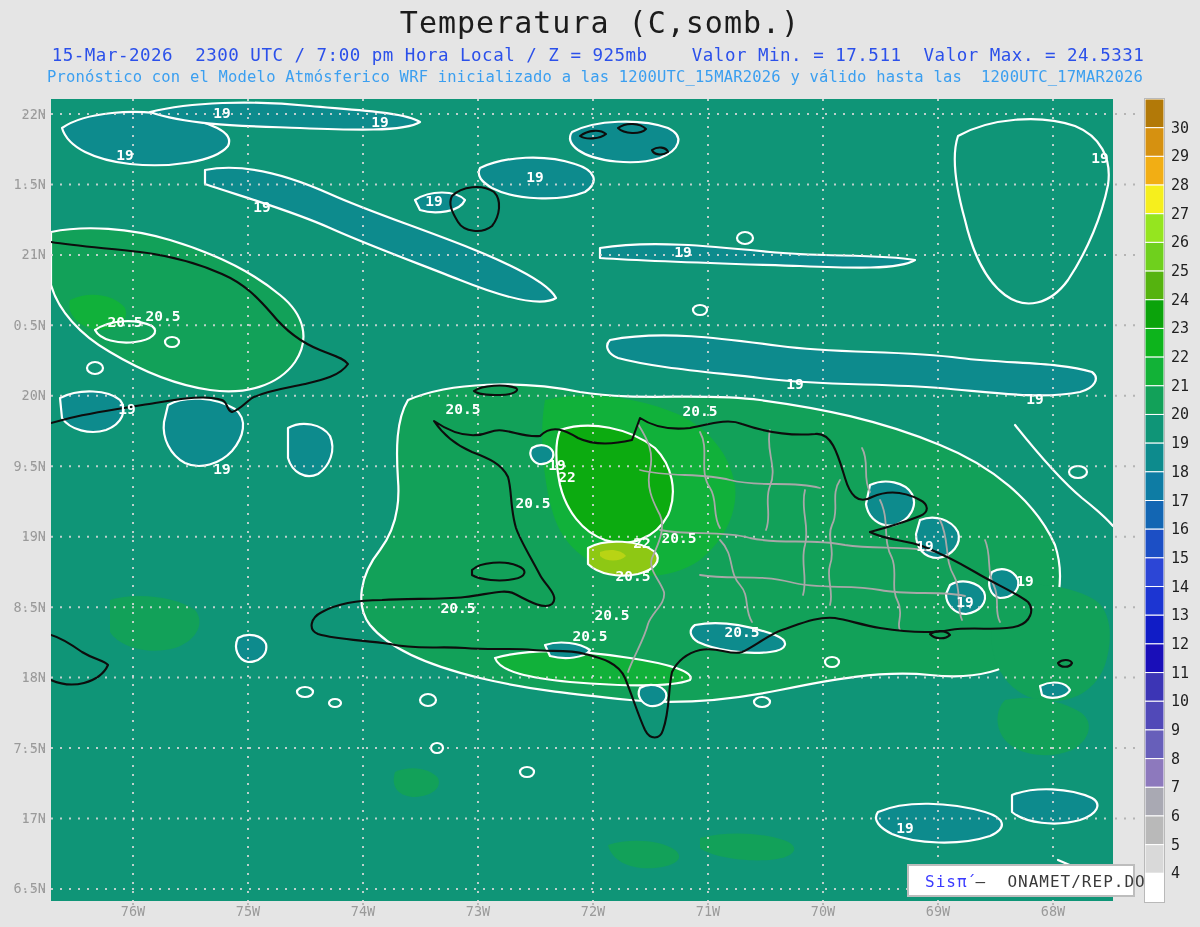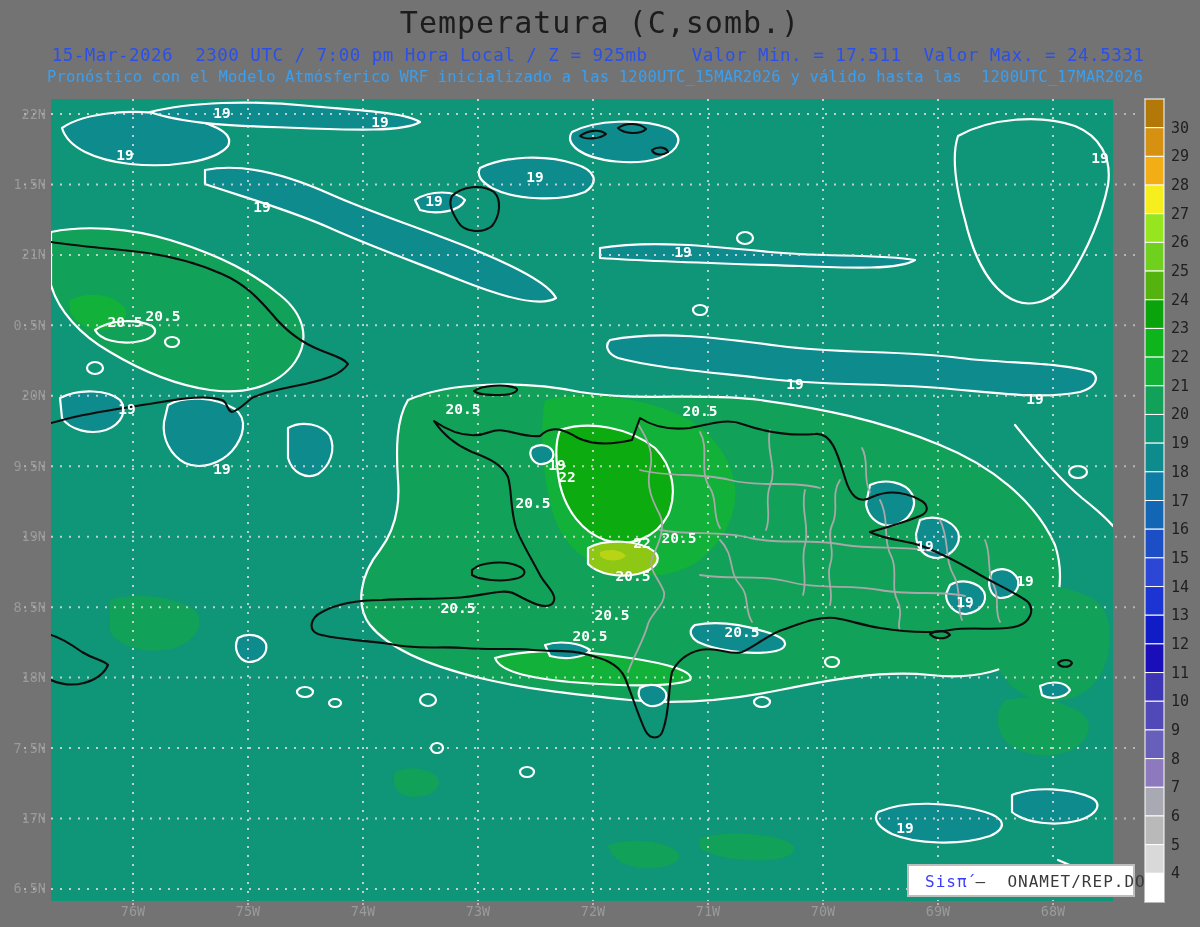--- a/index.html
+++ b/index.html
@@ -1,16 +1,16 @@
 <!DOCTYPE html>
 <html style="--title-text: #1c1c1c; --header-line1: #2b50ea; --header-line2: #3b9ff0; --axis-label: #9a9a9a; --grid-inside: #dcdcdc; --grid-outside: #b4b4b4; --ocean-19-20: #0f9577; --below-19: #0d8b8d; --green-20-21: #12a159; --green-21-22: #11b13a; --green-22-23: #0cab10; --warm-24: #8ec814; --warm-core: #b8d414; --contour-line: #ffffff; --coastline: #0d0d0d; --province-border: #a8a8a8; --branding-blue: #3b3bff; --branding-text: #3a3a3a; --colorbar-border: #b9b9b9;"><head>
 <meta charset="utf-8">
 <style>
   html,body{margin:0;padding:0;background:#ffffff;}
-  #page{position:relative;width:1200px;height:927px;background:#737373;overflow:hidden;
+  #page{position:relative;width:1200px;height:927px;background:#e5e5e5;overflow:hidden;
         font-family:"DejaVu Sans Mono","Liberation Mono",monospace;}
   svg text{white-space:pre;}
   .title{font-size:30px;letter-spacing:1px;fill:var(--title-text);}
   .hline1{font-size:17.5px;letter-spacing:.5px;fill:var(--header-line1);}
   .hline2{font-size:15.5px;letter-spacing:.2px;fill:var(--header-line2);}
   .axis{font-size:13.5px;fill:var(--axis-label);}
   .cbar{font-size:15px;fill:#1f1f1f;}
   .clab{font-size:14.5px;font-weight:bold;fill:#ffffff;}
   .ocean{fill:var(--ocean-19-20);}
   .sub19{fill:var(--below-19);}

